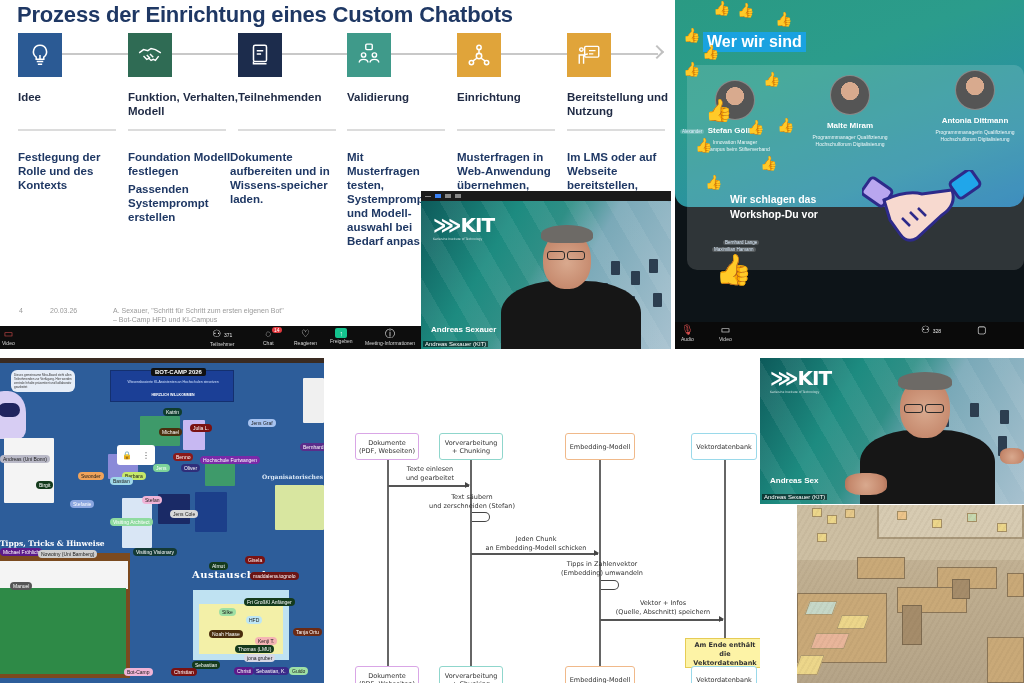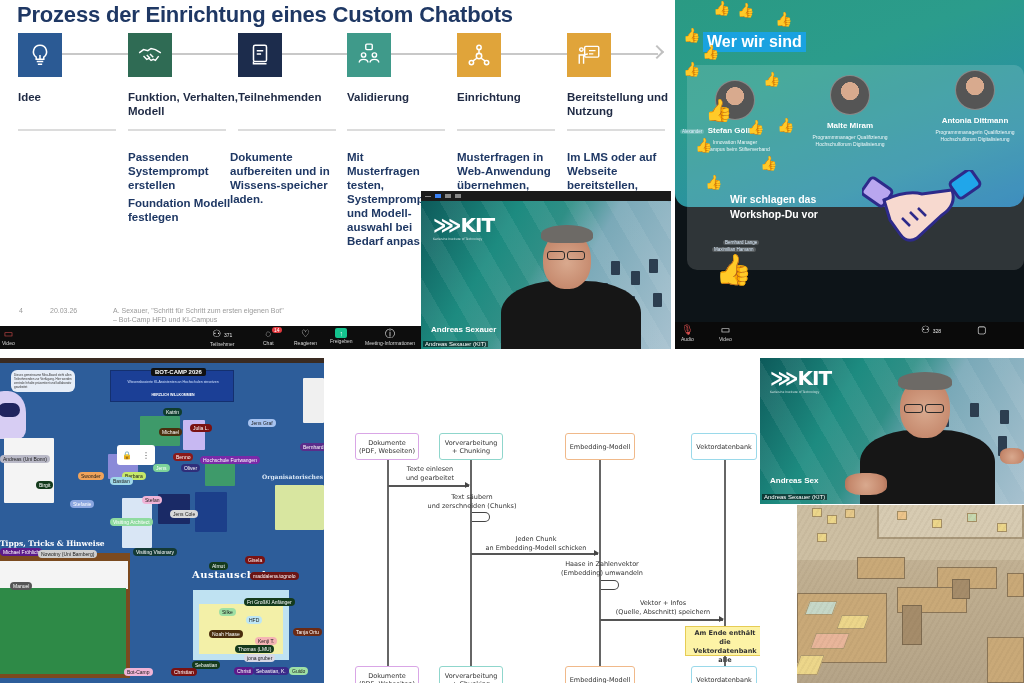--- a/index.html
+++ b/index.html
@@ -84,21 +84,21 @@
 
   
   #p4 { left: 335px; top: 358px; width: 425px; height: 325px; background: #fff; }
   #p4 .title { position: absolute; left: 16px; top: 3px; font-size: 21px; font-weight: bold; color: #1f3350; line-height: 25px; }
   .actor { position: absolute; height: 27px; border: 1.5px solid; border-radius: 3px; display: flex; align-items: center; justify-content: center; text-align: center; font-size: 6.5px; color: #333; line-height: 8px; font-family: "DejaVu Sans", sans-serif; background: #fff; }
   .lifeline { position: absolute; width: 1.5px; background: #666; }
   .msg { position: absolute; height: 1.5px; background: #555; }
   .msg::after { content: ""; position: absolute; right: -1px; top: -3px; border-left: 5px solid #444; border-top: 3.5px solid transparent; border-bottom: 3.5px solid transparent; }
   .mtxt { position: absolute; text-align: center; font-size: 6.5px; color: #333; line-height: 9px; font-family: "DejaVu Sans", sans-serif; white-space: nowrap; }
   .selfloop { position: absolute; width: 18px; height: 10px; border: 1.5px solid #444; border-left: none; border-radius: 0 8px 8px 0; }
-  .note { position: absolute; background: #fdf3a6; border: 1.5px solid #e6cc55; font-size: 6.5px; font-weight: bold; color: #333; text-align: center; line-height: 9px; padding: 2px; font-family: "DejaVu Sans", sans-serif; }
+  .note { position: absolute; background: #fdf3a6; border: 1.5px solid #e6cc55; font-size: 6.5px; font-weight: bold; color: #333; text-align: center; line-height: 9px; padding: 2px; font-family: "DejaVu Sans", sans-serif; margin-top: 12px; }
 
   
   #p5 { left: 760px; top: 358px; width: 264px; height: 146px; background: #111; }
   
   #p6 { left: 797px; top: 505px; width: 227px; height: 178px; background: linear-gradient(180deg, #c8b89c 0%, #bfae90 45%, #b5a488 100%); }
   #p6 .wall { position: absolute; left: 0; top: 0; width: 227px; height: 55px; background: #cdbfa3; }
   #p6 .board { position: absolute; left: 80px; top: 0; width: 147px; height: 34px; border: 2px solid #a9987a; border-top: none; background: #d7cbb2; }
   #p6 .note-s { position: absolute; width: 10px; height: 9px; border: 1px solid #a58f64; }
   #p6 .desk { position: absolute; background: #c9a978; border: 1px solid #8a7557; }
   #p6 .chairx { position: absolute; background: #a58c6a; border: 1px solid #7d6a4f; }
@@ -180,23 +180,26 @@
       <div class="lbl">Bereitstellung und Nutzung</div>
     </div>
 
     <div class="sep" style="left:18px"></div>
     <div class="sep" style="left:128px"></div>
     <div class="sep" style="left:238px"></div>
     <div class="sep" style="left:347px"></div>
     <div class="sep" style="left:457px"></div>
     <div class="sep" style="left:567px"></div>
 
+    <div class="desc" style="left:18px">
+        <p>Festlegung der Rolle und des Kontexts</p>
+      </div>
     <div class="desc" style="left:128px">
+        <p>Foundation Modell festlegen</p>
         <p>Passenden Systemprompt erstellen</p>
-        <p>Foundation Modell festlegen</p>
       </div>
     <div class="desc" style="left:230px;width:100px">
         <p>Dokumente aufbereiten und in Wissens-speicher laden.</p>
       </div>
     <div class="desc" style="left:347px;width:80px">
         <p>Mit Musterfragen testen, Systemprompt und Modell-auswahl bei Bedarf anpas</p>
       </div>
     <div class="desc" style="left:457px;width:100px">
         <p>Musterfragen in Web-Anwendung übernehmen,</p>
       </div>
@@ -459,32 +462,32 @@
       </div>
 
     <div class="mtxt" style="left:60px;top:107px;width:70px">
         <div>Texte einlesen</div>
         <div>und gearbeitet</div>
       </div>
     <div class="msg" style="left:53px;top:127px;width:81px"></div>
 
     <div class="mtxt" style="left:82px;top:135px;width:110px">
         <div>Text säubern</div>
-        <div>und zerschneiden (Chunks)</div>
+        <div>und zerschneiden (Stefan)</div>
       </div>
     <div class="selfloop" style="left:137px;top:154px"></div>
 
     <div class="mtxt" style="left:140px;top:177px;width:122px">
         <div>Jeden Chunk</div>
         <div>an Embedding-Modell schicken</div>
       </div>
     <div class="msg" style="left:136px;top:195px;width:127px"></div>
 
     <div class="mtxt" style="left:222px;top:202px;width:90px">
-        <div>Haase in Zahlenvektor</div>
+        <div>Tipps in Zahlenvektor</div>
         <div>(Embedding) umwandeln</div>
       </div>
     <div class="selfloop" style="left:266px;top:222px"></div>
 
     <div class="mtxt" style="left:270px;top:241px;width:116px">
         <div>Vektor + Infos</div>
         <div>(Quelle, Abschnitt) speichern</div>
       </div>
     <div class="msg" style="left:265px;top:261px;width:123px"></div>
 

